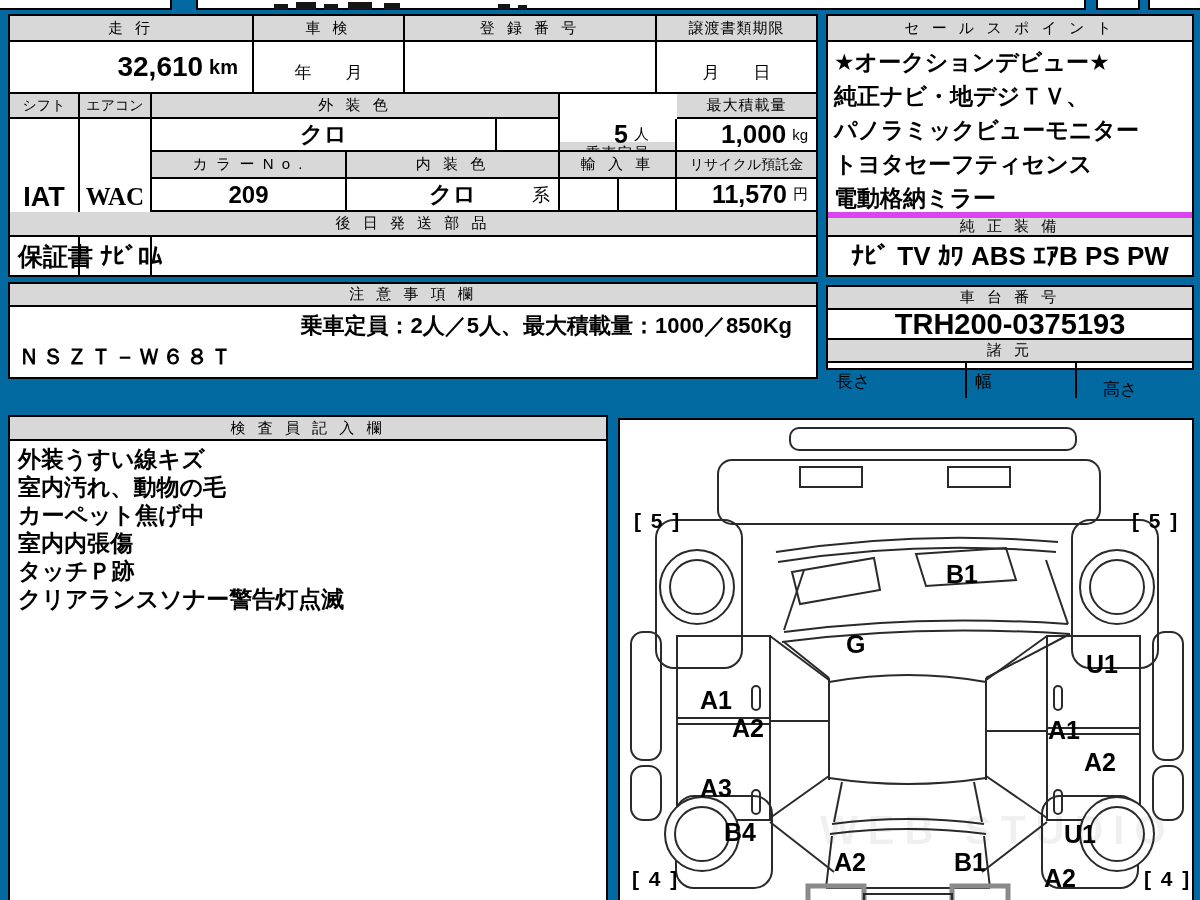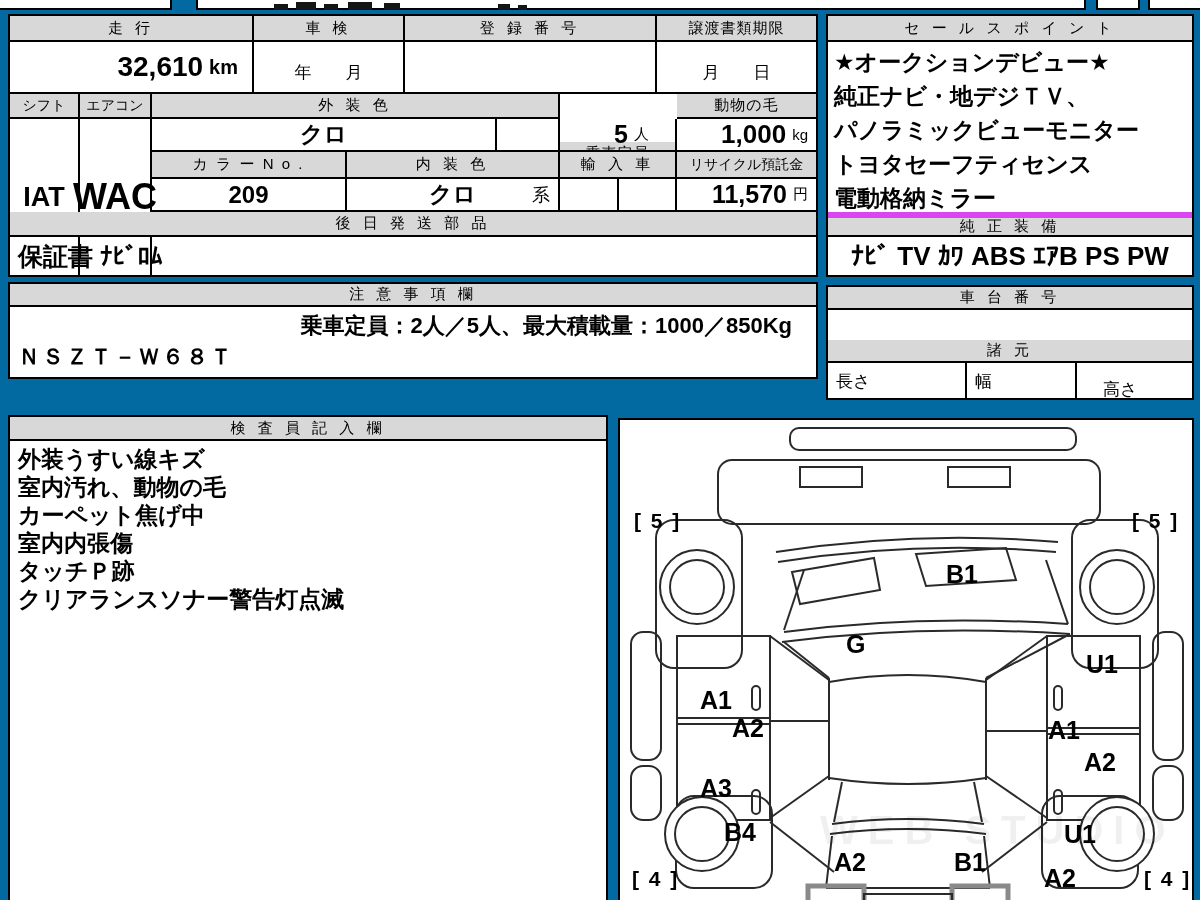--- a/index.html
+++ b/index.html
@@ -53,24 +53,24 @@
         <span class="unit" style="font-weight:bold;font-size:20px;">km</span>
     </div>
     <div class="cell bR bB val vc" style="left:244px;top:26px;width:151px;height:52px;font-size:17px;font-weight:normal;align-items:flex-end;padding-bottom:8px;">年　　月</div>
     <div class="cell bR bB" style="left:395px;top:26px;width:252px;height:52px;"></div>
     <div class="cell bB val vc" style="left:647px;top:26px;width:159px;height:52px;font-size:17px;font-weight:normal;align-items:flex-end;padding-bottom:8px;">月　　日</div>
 
     <div class="cell hdr bR" style="left:0;top:78px;width:70px;height:25px;letter-spacing:0;font-size:14px;">シフト</div>
     <div class="cell hdr bR" style="left:70px;top:78px;width:72px;height:25px;letter-spacing:0;font-size:14px;">エアコン</div>
     <div class="cell hdr bR" style="left:142px;top:78px;width:408px;height:25px;">外 装 色</div>
     <div class="cell hdr bR" style="left:550px;top:78px;width:117px;height:25px;letter-spacing:1px;margin-top:48px;">乗車定員</div>
-    <div class="cell hdr" style="left:667px;top:78px;width:139px;height:25px;letter-spacing:1px;">動物の毛</div>
+    <div class="cell hdr" style="left:667px;top:78px;width:139px;height:25px;letter-spacing:1px;">最大積載量</div>
 
     <div class="cell bR val vc" style="left:0;top:103px;width:70px;height:156px;font-size:27px;">IAT</div>
-    <div class="cell bR val vc" style="left:70px;top:103px;width:72px;height:156px;font-size:36px;">WAC</div>
+    <div class="cell bR val vc" style="left:70px;top:103px;width:72px;height:156px;font-size:25px;font-family:Liberation Serif, serif;">WAC</div>
 
     <div class="cell bR bB val vc" style="left:142px;top:103px;width:345px;height:33px;font-size:23px;">クロ</div>
     <div class="cell bR bB" style="left:487px;top:103px;width:63px;height:33px;"></div>
     <div class="cell bR bB val vr" style="left:550px;top:103px;width:117px;height:33px;font-size:25px;padding-right:26px;">
       <span>5</span>
         <span class="unit">人</span>
     </div>
     <div class="cell bB val vr" style="left:667px;top:103px;width:139px;height:33px;font-size:26px;padding-right:8px;">
       <span>1,000</span>
         <span class="unit">kg</span>
@@ -112,22 +112,23 @@
   </div>
 
   <div class="box" style="left:8px;top:282px;width:810px;height:97px;">
     <div class="cell hdr" style="left:0;top:0;width:806px;height:23px;">注 意 事 項 欄</div>
     <div class="cell" style="left:0;top:25px;width:806px;height:84px;">
       <div style="padding:2px 24px 0;font-size:22px;font-weight:bold;white-space:nowrap;text-align:right;">乗車定員：2人／5人、最大積載量：1000／850Kg</div>
       <div style="padding:1px 8px 0;font-size:22px;font-weight:bold;letter-spacing:2px;">ＮＳＺＴ－Ｗ６８Ｔ</div>
     </div>
   </div>
 
-  <div class="box" style="left:826px;top:285px;width:368px;height:115px;">
+  <div class="box" style="left:826px;top:285px;width:368px;height:85px;">
     <div class="cell hdr" style="left:0;top:0;width:364px;height:23px;">車 台 番 号</div>
+    <div class="cell val vc" style="left:0;top:23px;width:364px;height:30px;font-size:29px;border-bottom:2px solid #000;">TRH200-0375193</div>
     <div class="cell hdr" style="left:0;top:53px;width:364px;height:23px;">諸 元</div>
     <div class="cell bR" style="left:0;top:76px;width:139px;height:35px;font-size:17px;padding:7px 0 0 8px;">長さ</div>
     <div class="cell bR" style="left:139px;top:76px;width:110px;height:35px;font-size:17px;padding:7px 0 0 8px;">幅</div>
     <div class="cell" style="left:267px;top:76px;width:115px;height:35px;font-size:17px;padding:7px 0 0 8px;margin-top:8px;">高さ</div>
   </div>
 
   <div class="box" style="left:8px;top:415px;width:600px;height:492px;">
     <div class="cell hdr" style="left:0;top:0;width:596px;height:24px;">検 査 員 記 入 欄</div>
     <div class="cell" style="left:0;top:28px;width:596px;height:450px;">
       <div class="inspline">外装うすい線キズ</div>

